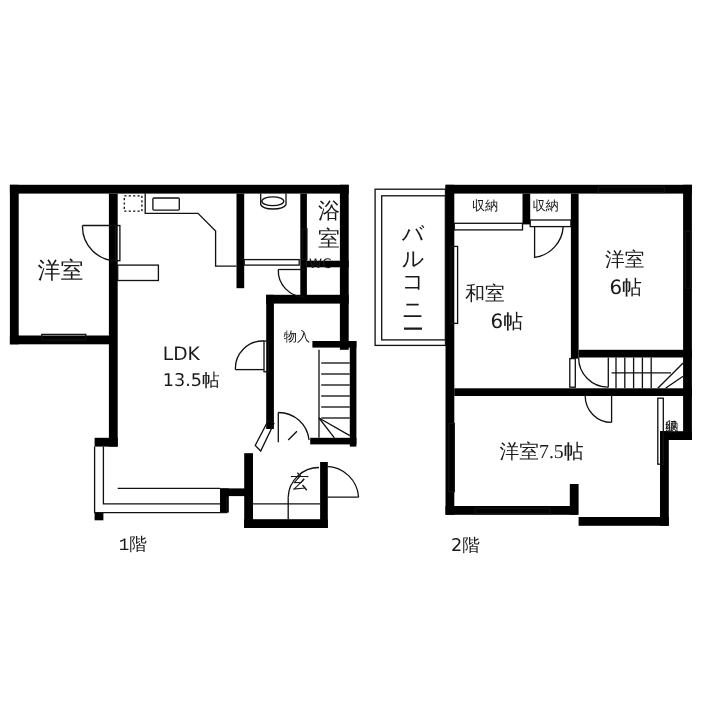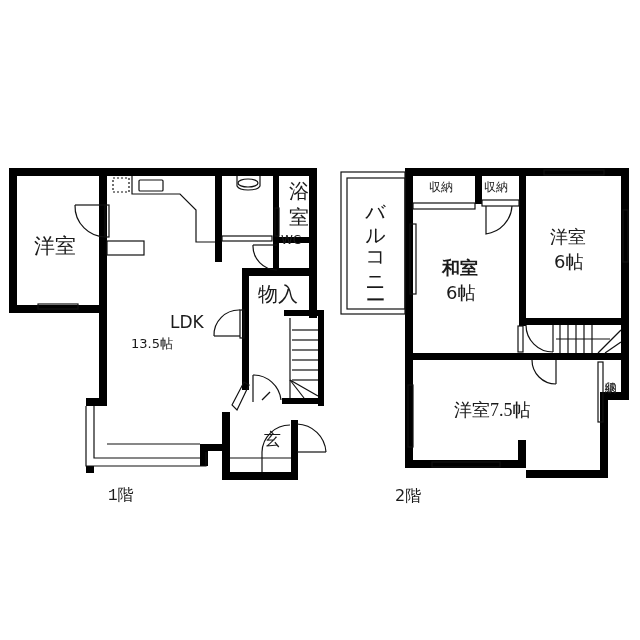--- a/index.html
+++ b/index.html
@@ -136,31 +136,31 @@
     <path d="M526 325 A27 27 0 0 0 553 352"></path>
       <line x1="553" y1="325" x2="553" y2="352"></line>
     <rect x="518" y="326" width="5" height="26"></rect>
     <path d="M532 360 A24 24 0 0 0 556 384"></path>
       <line x1="556" y1="360" x2="556" y2="384"></line>
     <rect x="598" y="362" width="5" height="60"></rect>
   </g>
 </svg>
 
 <div class="lbl" style="left:34px;top:234px;font-size:21px;">洋室</div>
-<div class="lbl" style="left:148px;top:313px;font-size:17px;margin-left:22px;">LDK</div>
-<div class="lbl" style="left:131px;top:337px;font-size:13px;">13.5帖</div>
+<div class="lbl" style="left:148px;top:313px;font-size:17px;">LDK</div>
+<div class="lbl" style="left:148px;top:337px;font-size:16px;">13.5帖</div>
 <div class="lbl" style="left:289px;top:180px;font-size:20px;">浴</div>
 <div class="lbl" style="left:289px;top:206px;font-size:20px;">室</div>
 <div class="lbl" style="left:281px;top:234px;font-size:12px;">WC</div>
-<div class="lbl" style="left:258px;top:283px;font-size:20px;">物入</div>
+<div class="lbl" style="left:258px;top:300px;font-size:12px;">物入</div>
 <div class="lbl" style="left:264px;top:430px;font-size:17px;">玄</div>
 <div class="lbl" style="left:108px;top:487px;font-size:16px;font-family:Liberation Mono, monospace;">1階</div>
 
 <div class="lbl vert" style="left:364px;top:190px;font-size:20px;">バルコニー</div>
 <div class="lbl" style="left:429px;top:181px;font-size:12px;">収納</div>
 <div class="lbl" style="left:484px;top:181px;font-size:12px;">収納</div>
-<div class="lbl" style="left:442px;top:258px;font-size:18px;font-weight:bold;">和室</div>
+<div class="lbl" style="left:423px;top:258px;font-size:18px;">和室</div>
 <div class="lbl" style="left:446px;top:283px;font-size:18px;">6帖</div>
 <div class="lbl" style="left:550px;top:227px;font-size:18px;">洋室</div>
 <div class="lbl" style="left:554px;top:252px;font-size:18px;">6帖</div>
 <div class="lbl" style="left:454px;top:400px;font-size:18px;font-family:Liberation Serif, serif;">洋室7.5帖</div>
 <div class="lbl vert" style="left:603px;top:372px;font-size:12px;letter-spacing:0;">収納</div>
-<div class="lbl" style="left:395px;top:487px;font-size:16px;">2階</div>
+<div class="lbl" style="left:410px;top:487px;font-size:16px;">2階</div>
 
 </body></html>

